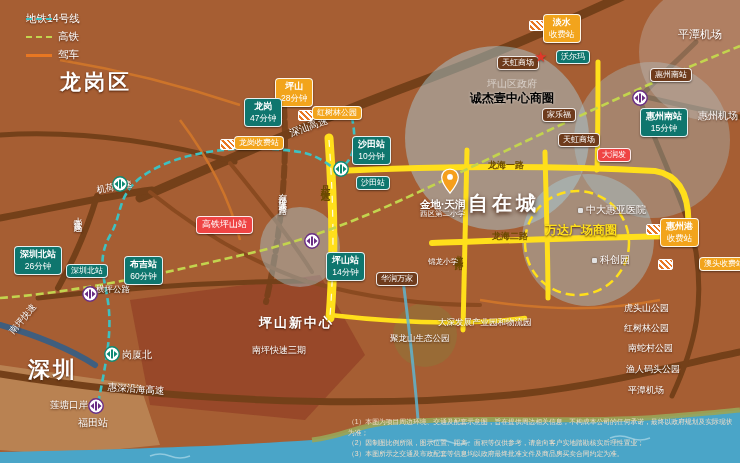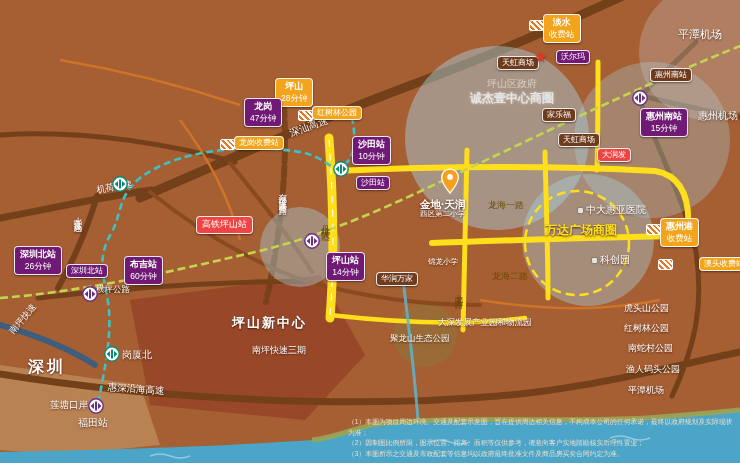--- a/index.html
+++ b/index.html
@@ -5,36 +5,36 @@
   html,body{margin:0;padding:0;background:#333;}
   .map{
     position:relative;width:740px;height:463px;overflow:hidden;
     background:#a65e33;
     font-family:"Liberation Sans","DejaVu Sans",sans-serif;
   }
   .map svg.bg{position:absolute;left:0;top:0;}
   .lbl{position:absolute;color:#fff;font-size:10px;white-space:nowrap;
        text-shadow:0 1px 2px rgba(60,20,0,.85);line-height:1.1;}
   .lbl.big{font-size:21px;font-weight:bold;letter-spacing:3px;}
-  .lbl.mid{font-size:13px;font-weight:bold;letter-spacing:2px;}
+  .lbl.mid{font-size:13px;font-weight:bold;letter-spacing:2px;margin-left:27px;}
   .lbl.tiny{font-size:7.5px;}
   .lbl.s8{font-size:8.5px;}
   .lbl.s9{font-size:9px;}
   .lbl.faint{color:rgba(255,255,255,.55);text-shadow:none;}
-  .lbl.teal-t{color:#e5e5e5;font-weight:bold;font-size:12px;text-shadow:0 0 3px rgba(255,255,255,.6);}
+  .lbl.teal-t{color:#000000;font-weight:bold;font-size:12px;text-shadow:0 0 3px rgba(255,255,255,.6);}
   .lbl.yellow-t{color:#ffe11a;font-weight:bold;font-size:12px;}
-  .roadlbl{position:absolute;color:#6b4a00;font-size:9px;font-weight:normal;white-space:nowrap;line-height:1;margin-top:40px;}
+  .roadlbl{position:absolute;color:#6b4a00;font-size:9px;font-weight:bold;white-space:nowrap;line-height:1;}
   .vert{writing-mode:vertical-rl;letter-spacing:2px;}
   .rot{transform-origin:left top;}
   .badge{position:absolute;color:#fff;font-size:9px;padding:2px 5px;border-radius:4px;
          border:1px solid rgba(255,255,255,.9);text-align:center;line-height:1.3;
          box-shadow:0 1px 2px rgba(0,0,0,.45);white-space:nowrap;}
   .badge .t{display:block;font-weight:bold;}
   .badge .s{display:block;font-size:8.5px;}
-  .badge.teal{background:#701a75;}
+  .badge.teal{background:#0f766e;}
   .badge.orange{background:#f2a41c;}
   .badge.brown{background:#6e3b1c;}
   .badge.dark{background:#ef4444;}
   .badge.small{font-size:8px;padding:1px 4px;}
   .metro{position:absolute;width:16px;height:16px;}
   .toll{position:absolute;width:13px;height:9px;border:1px solid #fff;border-radius:2px;
         background:repeating-linear-gradient(45deg,#fff 0 2px,#e87722 2px 4px);}
   .legend{position:absolute;left:26px;top:12px;}
   .legend .row{display:flex;align-items:center;margin-bottom:4px;}
   .legend .row span.txt{color:#fff;font-size:10.5px;text-shadow:0 1px 2px rgba(60,20,0,.8);}
@@ -117,22 +117,37 @@
 
     <path d="M0,452 C90,450 210,447 312,440 C345,436 352,427 385,423 C470,415 575,424 660,417 C695,414 722,412 740,410 L740,463 L0,463 Z" fill="#4aa5c8"></path>
     <path d="M312,440 C345,436 352,427 385,423 C470,415 575,424 660,417 C695,414 722,412 740,410" stroke="#9aa557" stroke-width="5" fill="none" opacity="0.9"></path>
     <g stroke="#bfe3ef" stroke-width="1.5" fill="none" opacity="0.6">
       <path d="M150,456 q10,-4 20,0 q10,4 20,0"></path>
       <path d="M430,442 q10,-4 20,0 q10,4 20,0"></path>
       <path d="M610,438 q10,-4 20,0 q10,4 20,0"></path>
     </g>
   </svg>
 
-
-  <div class="lbl big" style="left:28px;top:358px;font-size:16px">深圳</div>
+  <div class="legend">
+    <div class="row">
+      <span class="ls metro"></span>
+      <span class="txt">地铁14号线</span>
+    </div>
+    <div class="row">
+      <span class="ls rail"></span>
+      <span class="txt">高铁</span>
+    </div>
+    <div class="row">
+      <span class="ls drive"></span>
+      <span class="txt">驾车</span>
+    </div>
+  </div>
+
+  <div class="lbl big" style="left:60px;top:70px">龙岗区</div>
+  <div class="lbl big" style="left:28px;top:358px;font-size:22px">深圳</div>
   <div class="lbl" style="left:678px;top:28px;font-size:11px">平潭机场</div>
   <div class="lbl" style="left:698px;top:110px">惠州机场</div>
 
   <div class="lbl rot" style="left:288px;top:128px;transform:rotate(-20deg)">深汕高速</div>
   <div class="lbl rot s9" style="left:96px;top:186px;transform:rotate(-10deg)">机荷高速</div>
   <div class="lbl vert s9" style="left:72px;top:210px">水官高速</div>
   <div class="lbl vert s8" style="left:278px;top:186px">东部过境高速公路</div>
   <div class="lbl s8" style="left:96px;top:285px">横坪公路</div>
   <div class="lbl rot s9" style="left:8px;top:330px;transform:rotate(-50deg)">南坪快速</div>
   <div class="lbl s9" style="left:252px;top:346px">南坪快速三期</div>
@@ -266,20 +281,21 @@
   <div class="lbl tiny" style="left:420px;top:210px">西区第二小学</div>
   <div class="lbl tiny" style="left:428px;top:258px">锦龙小学</div>
 
   <div class="pin" style="left:440px;top:168px">
     <svg viewBox="0 0 24 32" width="20" height="27">
         <path d="M12,1 C6,1 2,5.5 2,11 C2,18 12,30 12,30 C12,30 22,18 22,11 C22,5.5 18,1 12,1 Z" fill="#f59f1c" stroke="#fff" stroke-width="1.5"></path>
         <circle cx="12" cy="10.5" r="3.5" fill="#fff"></circle>
       </svg>
   </div>
   <div class="prop-brand" style="left:420px;top:198px">金地·天润</div>
+  <div class="prop-name" style="left:468px;top:190px">自在城</div>
 
   <div class="disclaimer">
     <div>（1）本图为项目周边环境、交通及配套示意图，旨在提供周边相关信息，不构成本公司的任何承诺，最终以政府规划及实际现状为准；</div>
     <div>（2）因制图比例所限，图示位置、距离、面积等仅供参考，请意向客户实地踏勘核实后理性置业；</div>
     <div>（3）本图所示之交通及市政配套等信息均以政府最终批准文件及商品房买卖合同约定为准。</div>
   </div>
 
 </div>
 
 </body></html>

